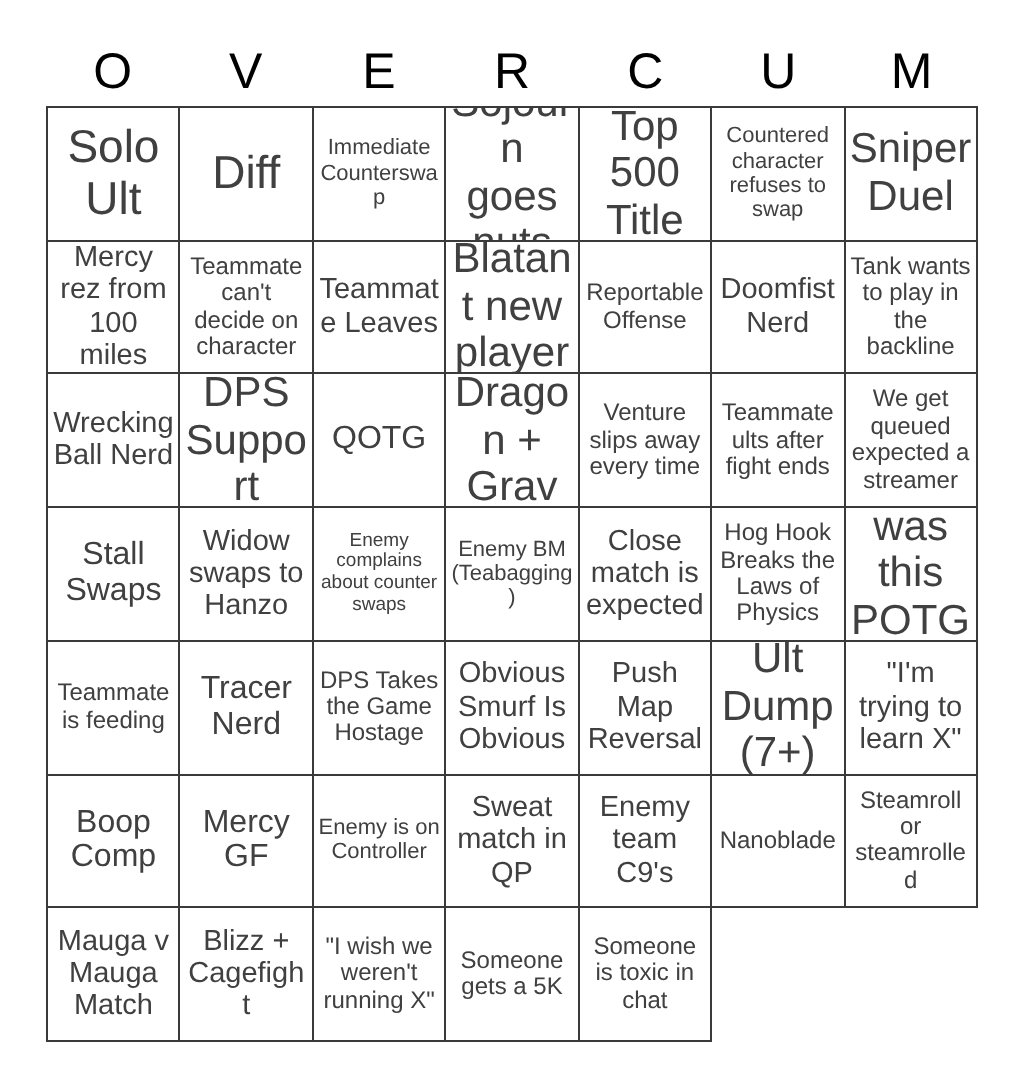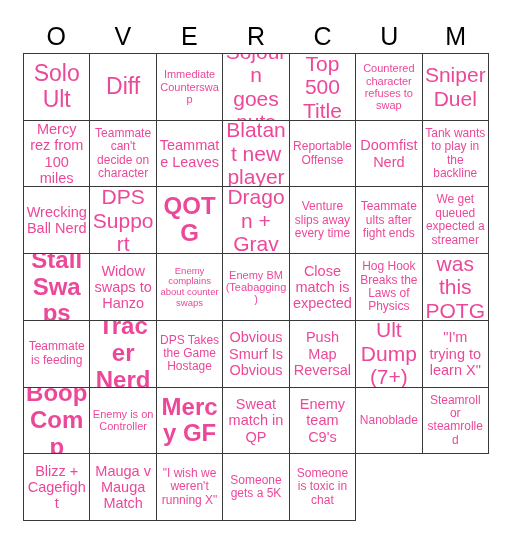--- a/index.html
+++ b/index.html
@@ -57,34 +57,34 @@
   }
   .cell {
     box-sizing: border-box;
     border-right: 1px solid #3a3a3a;
     border-bottom: 1px solid #3a3a3a;
     display: flex;
     align-items: center;
     justify-content: center;
     text-align: center;
     padding: 1px 2px;
-    color: #ec4899;
+    color: #404040;
     overflow: hidden;
     background: #ffffff;
   }
   .cell span {
     display: block;
     width: 100%;
     line-height: 1.12;
     word-wrap: break-word;
     overflow-wrap: break-word;
   }
   
   .fs-xxl span { font-size: 23px; }
-  .fs-xl  span { font-size: 24px; font-weight: bold; }
+  .fs-xl  span { font-size: 16px; }
   .fs-l   span { font-size: 21px; }
   .fs-m   span { font-size: 14.5px; }
   .fs-s   span { font-size: 12px; }
   .fs-xs  span { font-size: 11px; }
   .fs-xxs span { font-size: 9.5px; }
 </style>
 </head>
 <body>
 
 <div id="card">
@@ -201,44 +201,44 @@
       </div>
       <div class="cell fs-l">
         <span>Ult Dump (7+)</span>
       </div>
       <div class="cell fs-m">
         <span>"I'm trying to learn X"</span>
       </div>
       <div class="cell fs-xl">
         <span>Boop Comp</span>
       </div>
+      <div class="cell fs-xl">
+        <span>Mercy GF</span>
+      </div>
       <div class="cell fs-xs">
         <span>Enemy is on Controller</span>
       </div>
-      <div class="cell fs-xl">
-        <span>Mercy GF</span>
-      </div>
       <div class="cell fs-m">
         <span>Sweat match in QP</span>
       </div>
       <div class="cell fs-m">
         <span>Enemy team C9's</span>
       </div>
       <div class="cell fs-s">
         <span>Nanoblade</span>
       </div>
       <div class="cell fs-s">
         <span>Steamroll or steamrolled</span>
       </div>
       <div class="cell fs-m">
+        <span>Mauga v Mauga Match</span>
+      </div>
+      <div class="cell fs-m">
         <span>Blizz + Cagefight</span>
       </div>
-      <div class="cell fs-m">
-        <span>Mauga v Mauga Match</span>
-      </div>
       <div class="cell fs-s">
         <span>"I wish we weren't running X"</span>
       </div>
       <div class="cell fs-s">
         <span>Someone gets a 5K</span>
       </div>
       <div class="cell fs-s">
         <span>Someone is toxic in chat</span>
       </div>
     </div>

